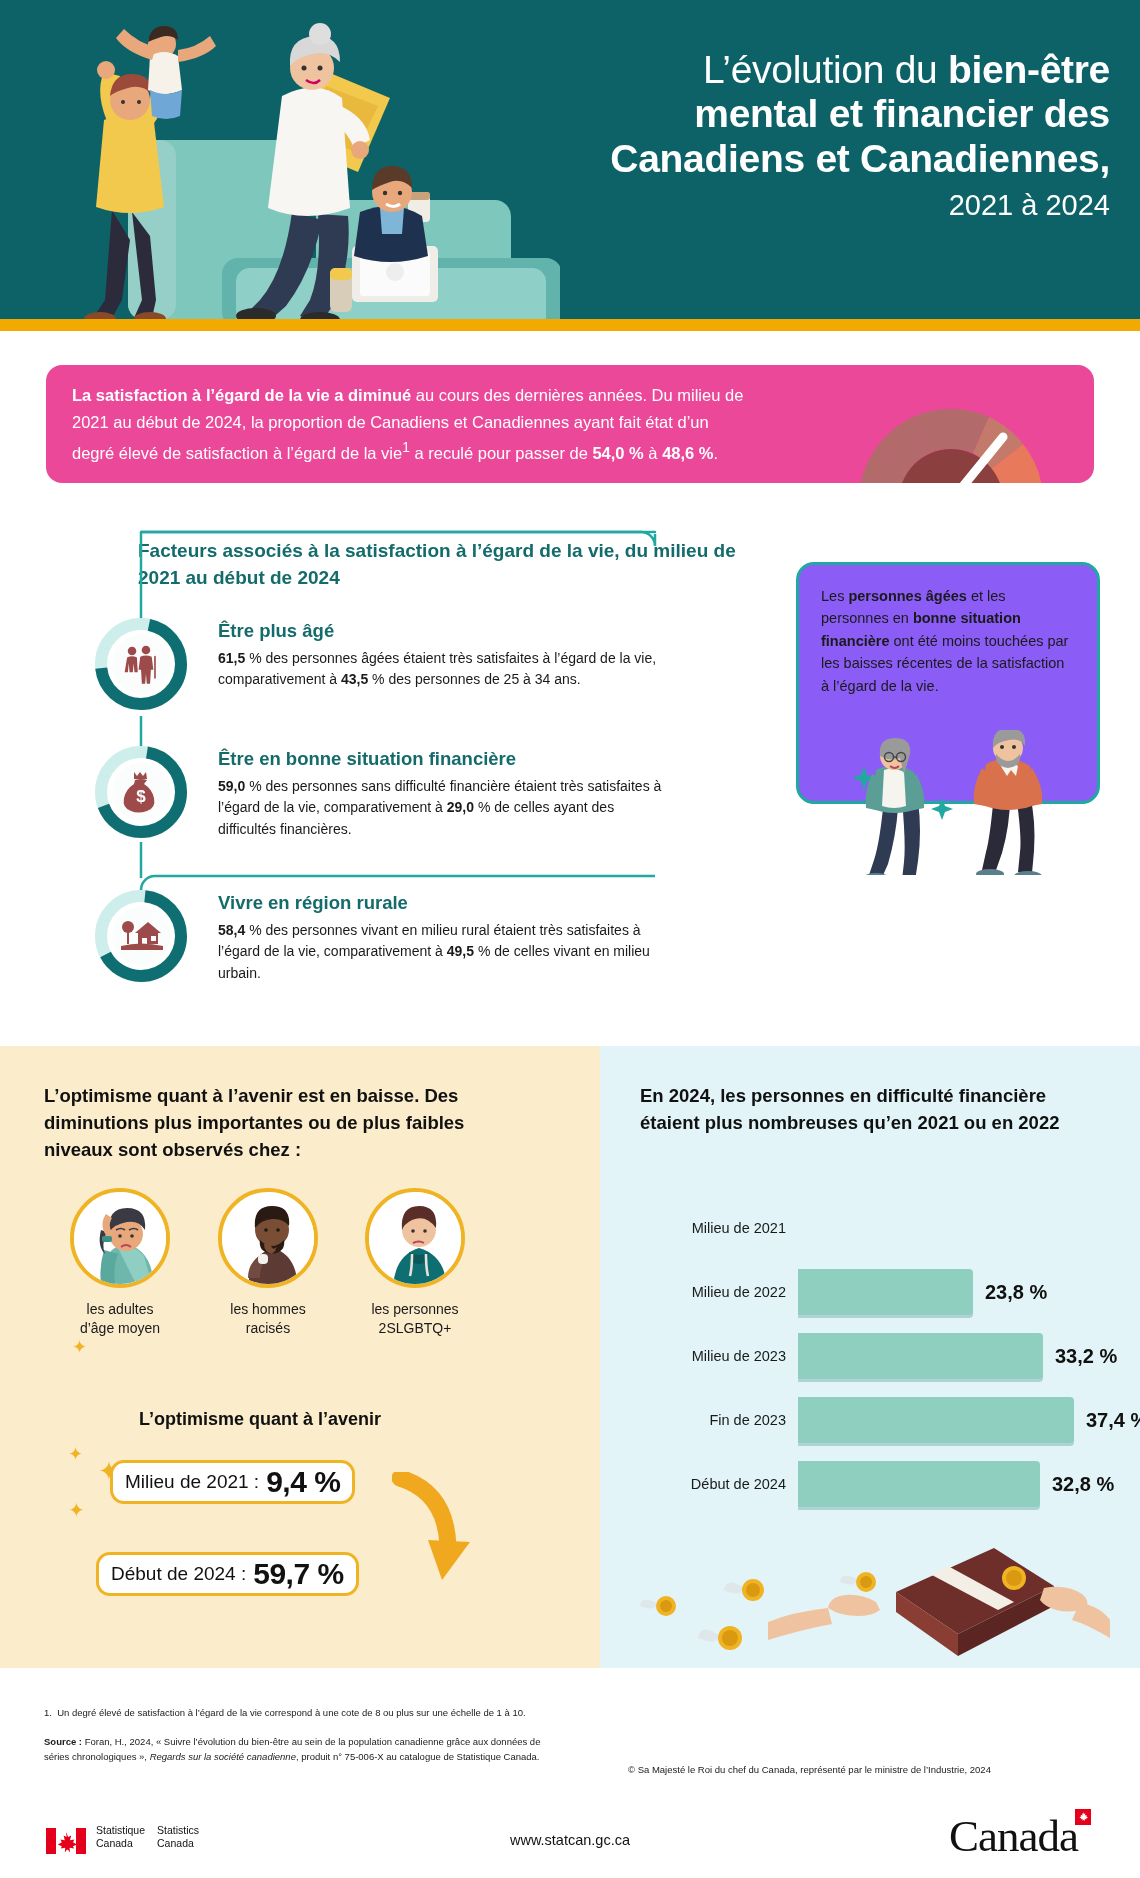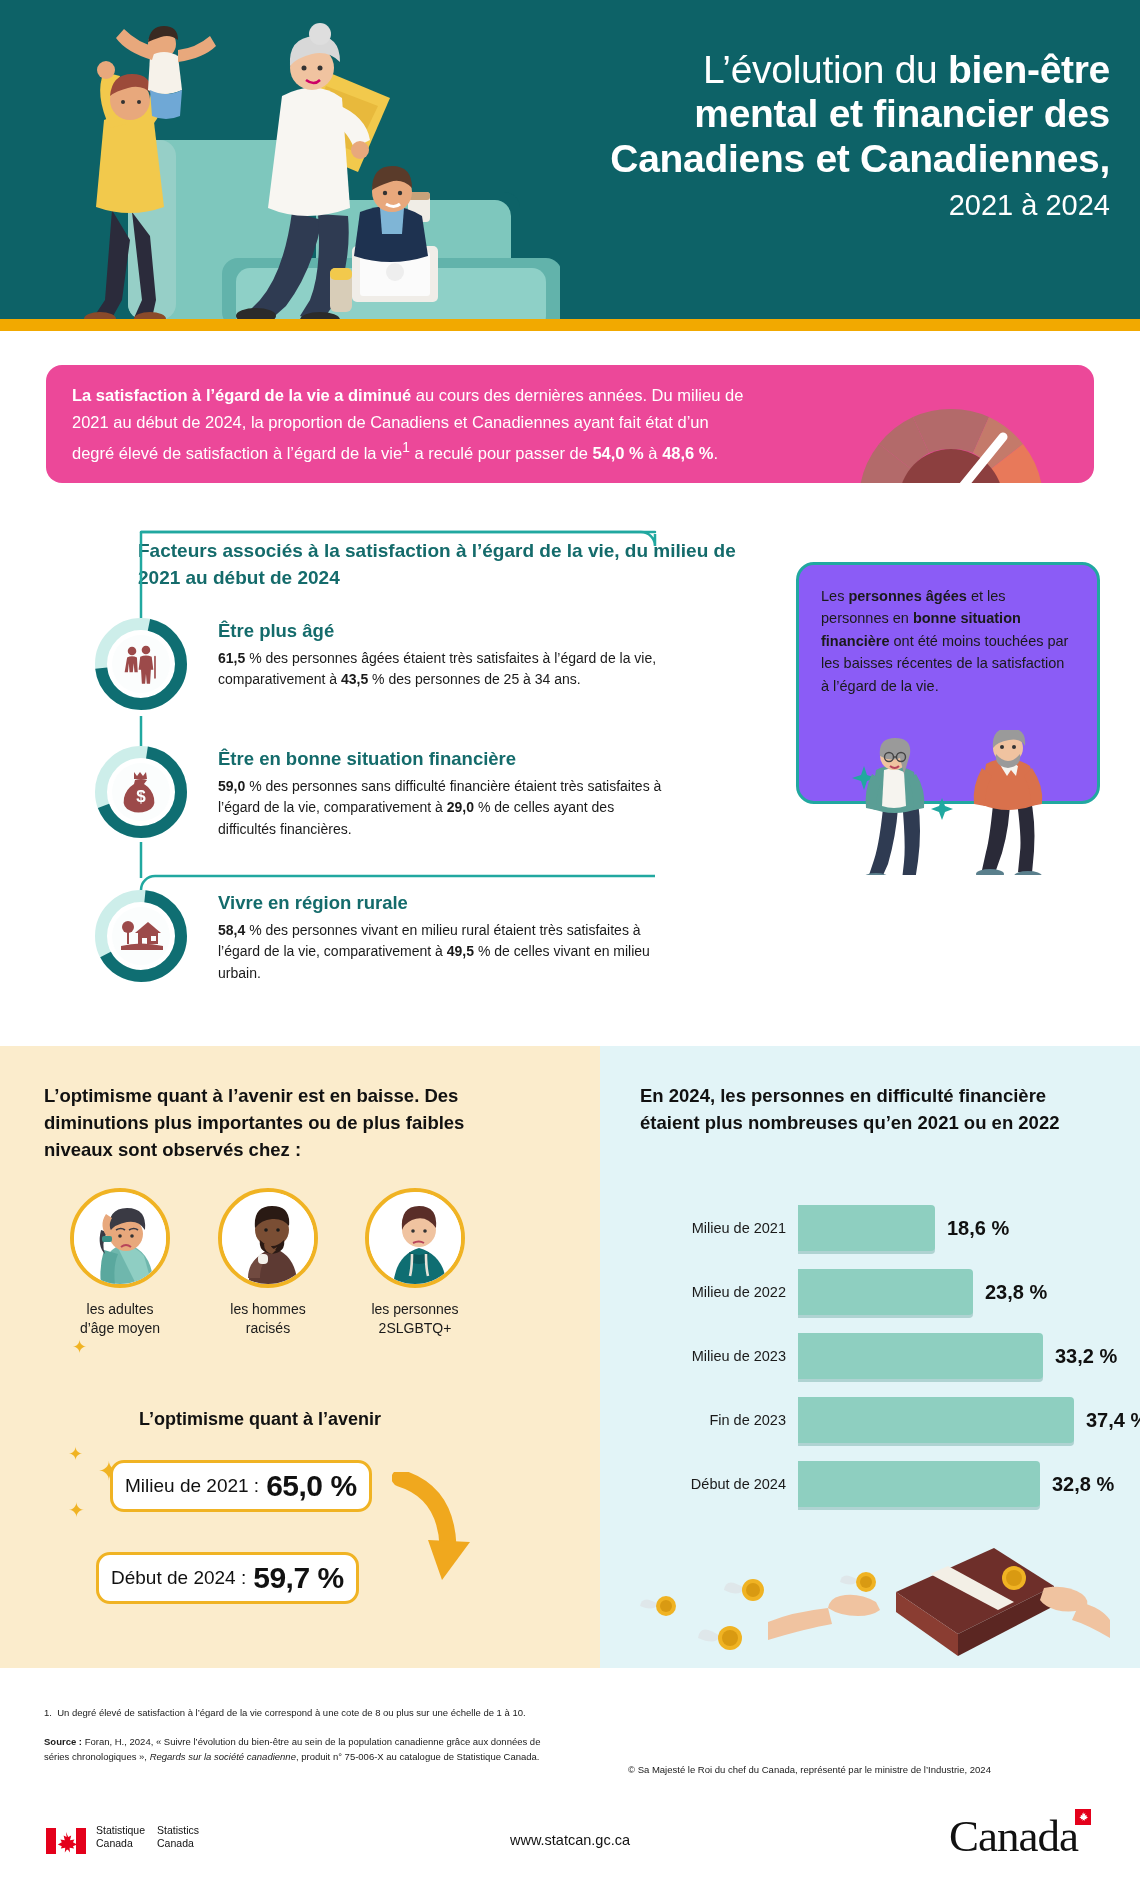--- a/index.html
+++ b/index.html
@@ -156,21 +156,21 @@
     position: absolute;
     left: 100px; top: 1409px;
     width: 320px;
     text-align: center;
     font-size: 18px;
     font-weight: 700;
     color: #111111;
   }
   .pill {
     position: absolute;
-    height: 52px;
+    height: 44px;
     border: 3px solid #f0b323;
     border-radius: 14px;
     background: #ffffff;
     display: flex;
     align-items: center;
     padding: 0 12px;
     white-space: nowrap;
   }
   .pill .pill-label { font-size: 19px; color: #111111; }
   .pill .pill-value { font-size: 30px; font-weight: 700; color: #111111; margin-left: 7px; letter-spacing: -0.5px;}
@@ -567,41 +567,37 @@
 
 <div class="optimism-title">L’optimisme quant à l’avenir</div>
 
 <span class="sparkle" style="left:68px; top:1445px; font-size:18px;">✦</span>
 <span class="sparkle" style="left:98px; top:1458px; font-size:26px;">✦</span>
 <span class="sparkle" style="left:68px; top:1500px; font-size:20px;">✦</span>
 <span class="sparkle" style="left:72px; top:1338px; font-size:18px;">✦</span>
 
 <div class="pill" style="left:110px; top:1460px;">
   <span class="pill-label">Milieu de 2021 :</span>
-  <span class="pill-value">65,0 %</span>
+  <span class="pill-value">9,4 %</span>
 </div>
 
 <div class="pill" style="left:96px; top:1552px;">
   <span class="pill-label">Début de 2024 :</span>
   <span class="pill-value">59,7 %</span>
 </div>
 
 <svg style="position:absolute;left:392px;top:1472px;" width="92" height="120" viewBox="0 0 92 120">
   <path d="M8 6 q46 14 48 68" stroke="#f0a81e" stroke-width="17" fill="none" stroke-linecap="round"></path>
   <path d="M36 68 L78 70 L50 108 Z" fill="#f0a81e"></path>
 </svg>
 
 <div class="chart-heading">En 2024, les personnes en difficulté financière étaient plus nombreuses qu’en 2021 ou en 2022</div>
 
 <div class="bar-row" style="top:1205px;">
   <div class="bar-label">Milieu de 2021</div>
-  <div class="bar-track">
-    <div class="bar-fill" style="width:137px;"></div>
-    <div class="bar-value" style="left:149px;">18,6 %</div>
-  </div>
 </div>
 
 <div class="bar-row" style="top:1269px;">
   <div class="bar-label">Milieu de 2022</div>
   <div class="bar-track">
     <div class="bar-fill" style="width:175px;"></div>
     <div class="bar-value" style="left:187px;">23,8 %</div>
   </div>
 </div>
 

